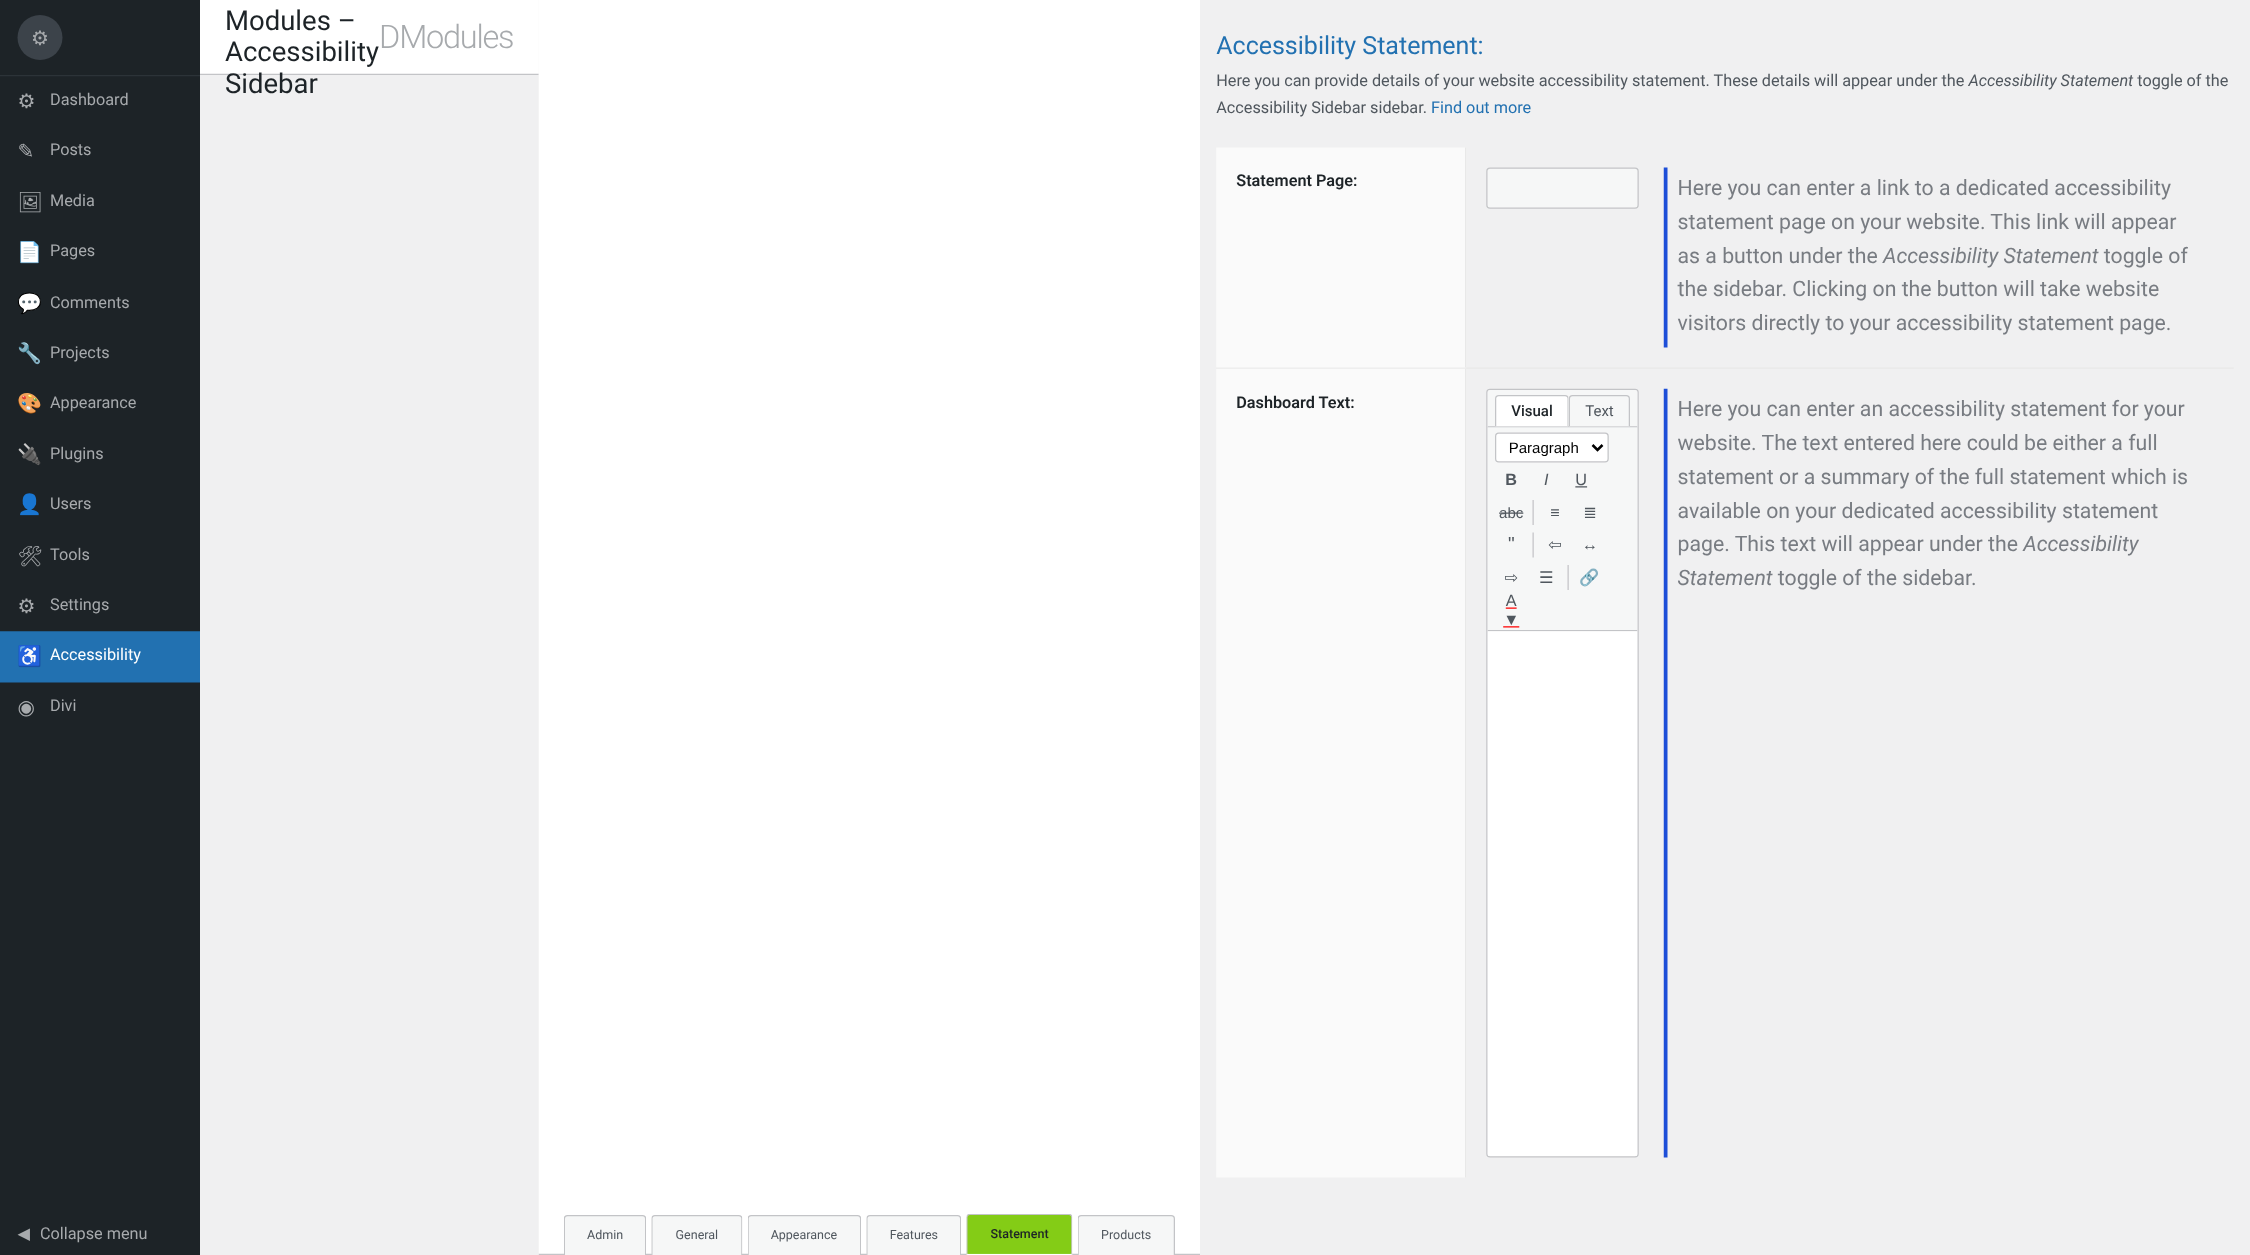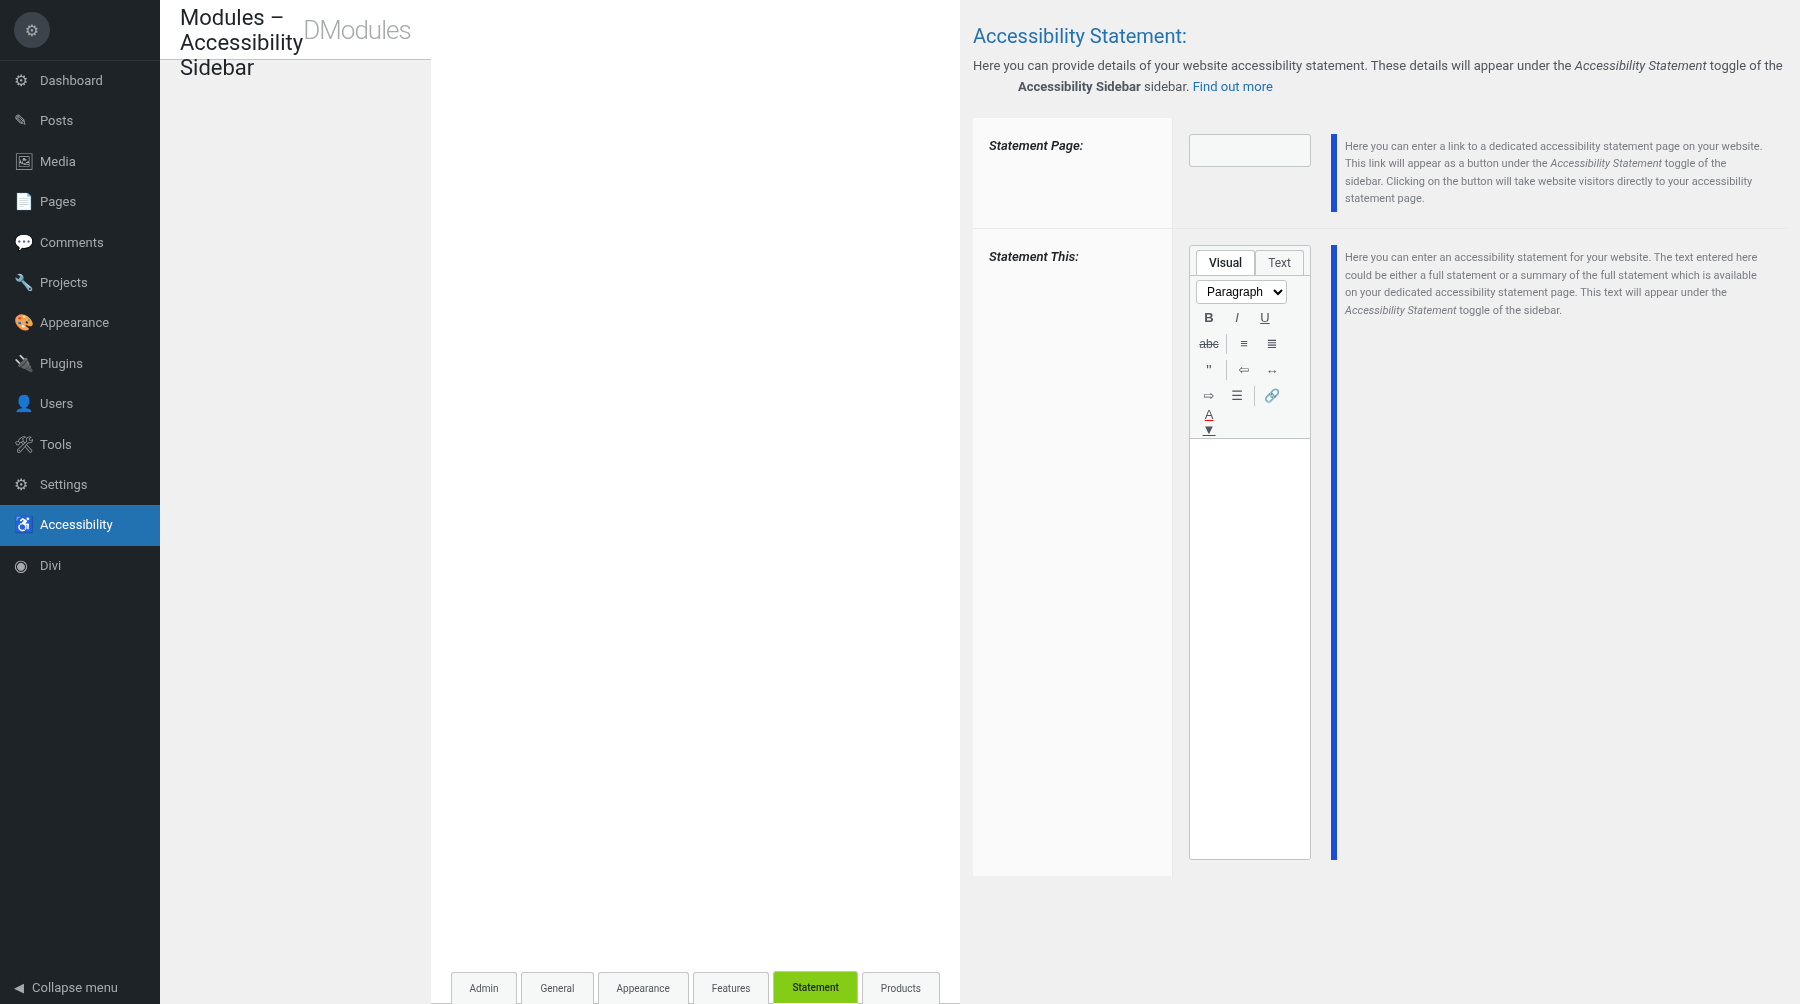--- a/index.html
+++ b/index.html
@@ -122,53 +122,52 @@
       margin-bottom: 8px;
     }
     .section-description {
       font-size: 13px;
       color: #50575e;
       margin-bottom: 20px;
       line-height: 1.6;
     }
     .section-description em { font-style: italic; }
     .section-description a { color: #2271b1; text-decoration: none; }
-    .section-description strong { font-weight: 700; margin-left: 45px; }
+    .section-description strong { font-weight: 400; }
     .form-row {
       display: flex;
       border-bottom: 1px solid #e8e8e8;
     }
     .form-row:last-child { border-bottom: none; }
     .form-label-cell {
       width: 200px;
       flex-shrink: 0;
       padding: 20px 16px;
       font-weight: 600;
       font-size: 13px;
       color: #1d2327;
       vertical-align: top;
       border-right: 1px solid #e8e8e8;
       background: #fafafa;
-      font-style: italic;
     }
     .form-content-cell {
       flex: 1;
       padding: 16px;
       display: flex;
       gap: 20px;
     }
     .form-input-area { flex: 1; max-width: 660px; }
     .form-help-area {
       width: 440px;
       flex-shrink: 0;
       padding: 4px 8px;
-      font-size: 11px;
+      font-size: 17px;
       color: #787c82;
       line-height: 1.6;
-      border-left: 6px solid #1d4ed8;
+      border-left: 3px solid #1d4ed8;
     }
     .form-help-area em { font-style: italic; }
 
     .text-input {
       width: 100%;
       padding: 8px 10px;
       border: 1px solid #c3c4c7;
       border-radius: 3px;
       font-size: 13px;
       color: #1d2327;
@@ -339,21 +338,21 @@
         <div class="form-input-area">
           <input type="text" class="text-input" value="" style="">
         </div>
         <div class="form-help-area">
           <span>Here you can enter a link to a dedicated accessibility statement page on your website. This link will appear as a button under the </span><em>Accessibility Statement</em><span> toggle of the sidebar. Clicking on the button will take website visitors directly to your accessibility statement page.</span>
         </div>
       </div>
     </div>
 
     <div class="form-row">
-      <div class="form-label-cell">Statement This:</div>
+      <div class="form-label-cell">Dashboard Text:</div>
       <div class="form-content-cell">
         <div class="form-input-area">
           <div class="editor-container">
             <div class="editor-tabs">
               <div class="editor-tab active">Visual</div>
               <div class="editor-tab">Text</div>
             </div>
             <div class="editor-toolbar">
               <select class="toolbar-select">
                 <option>Paragraph</option>

